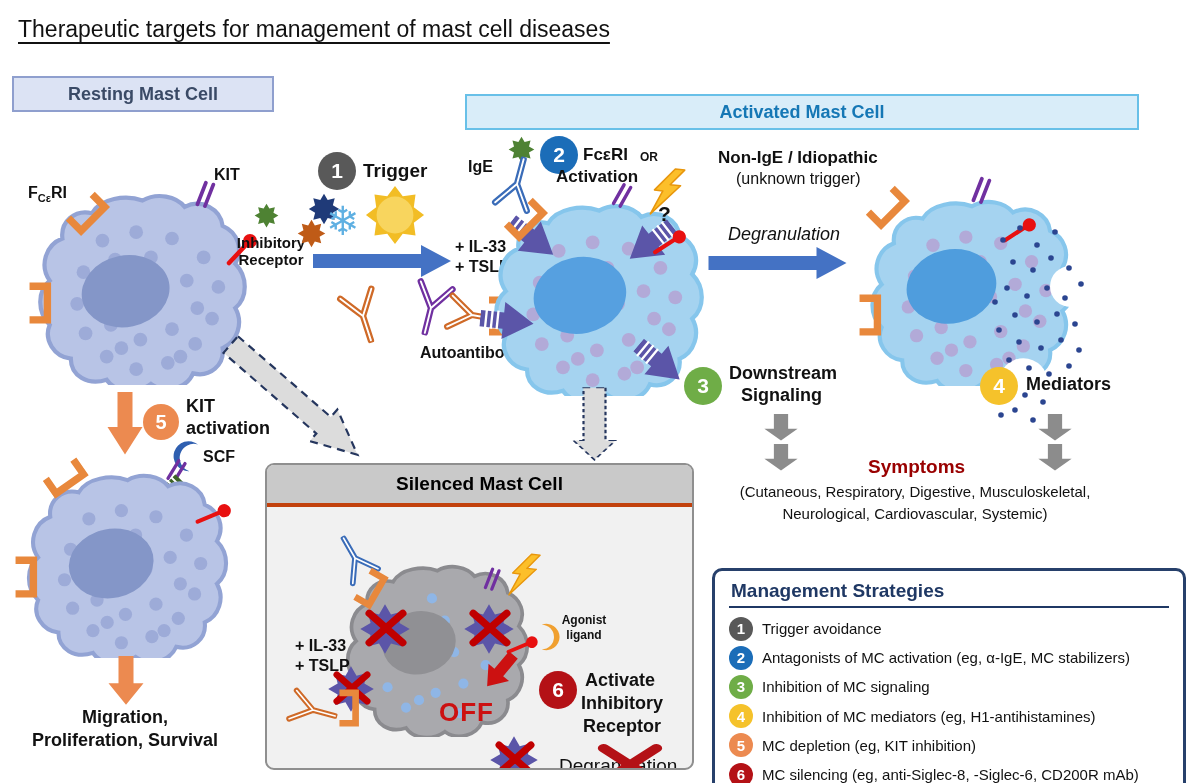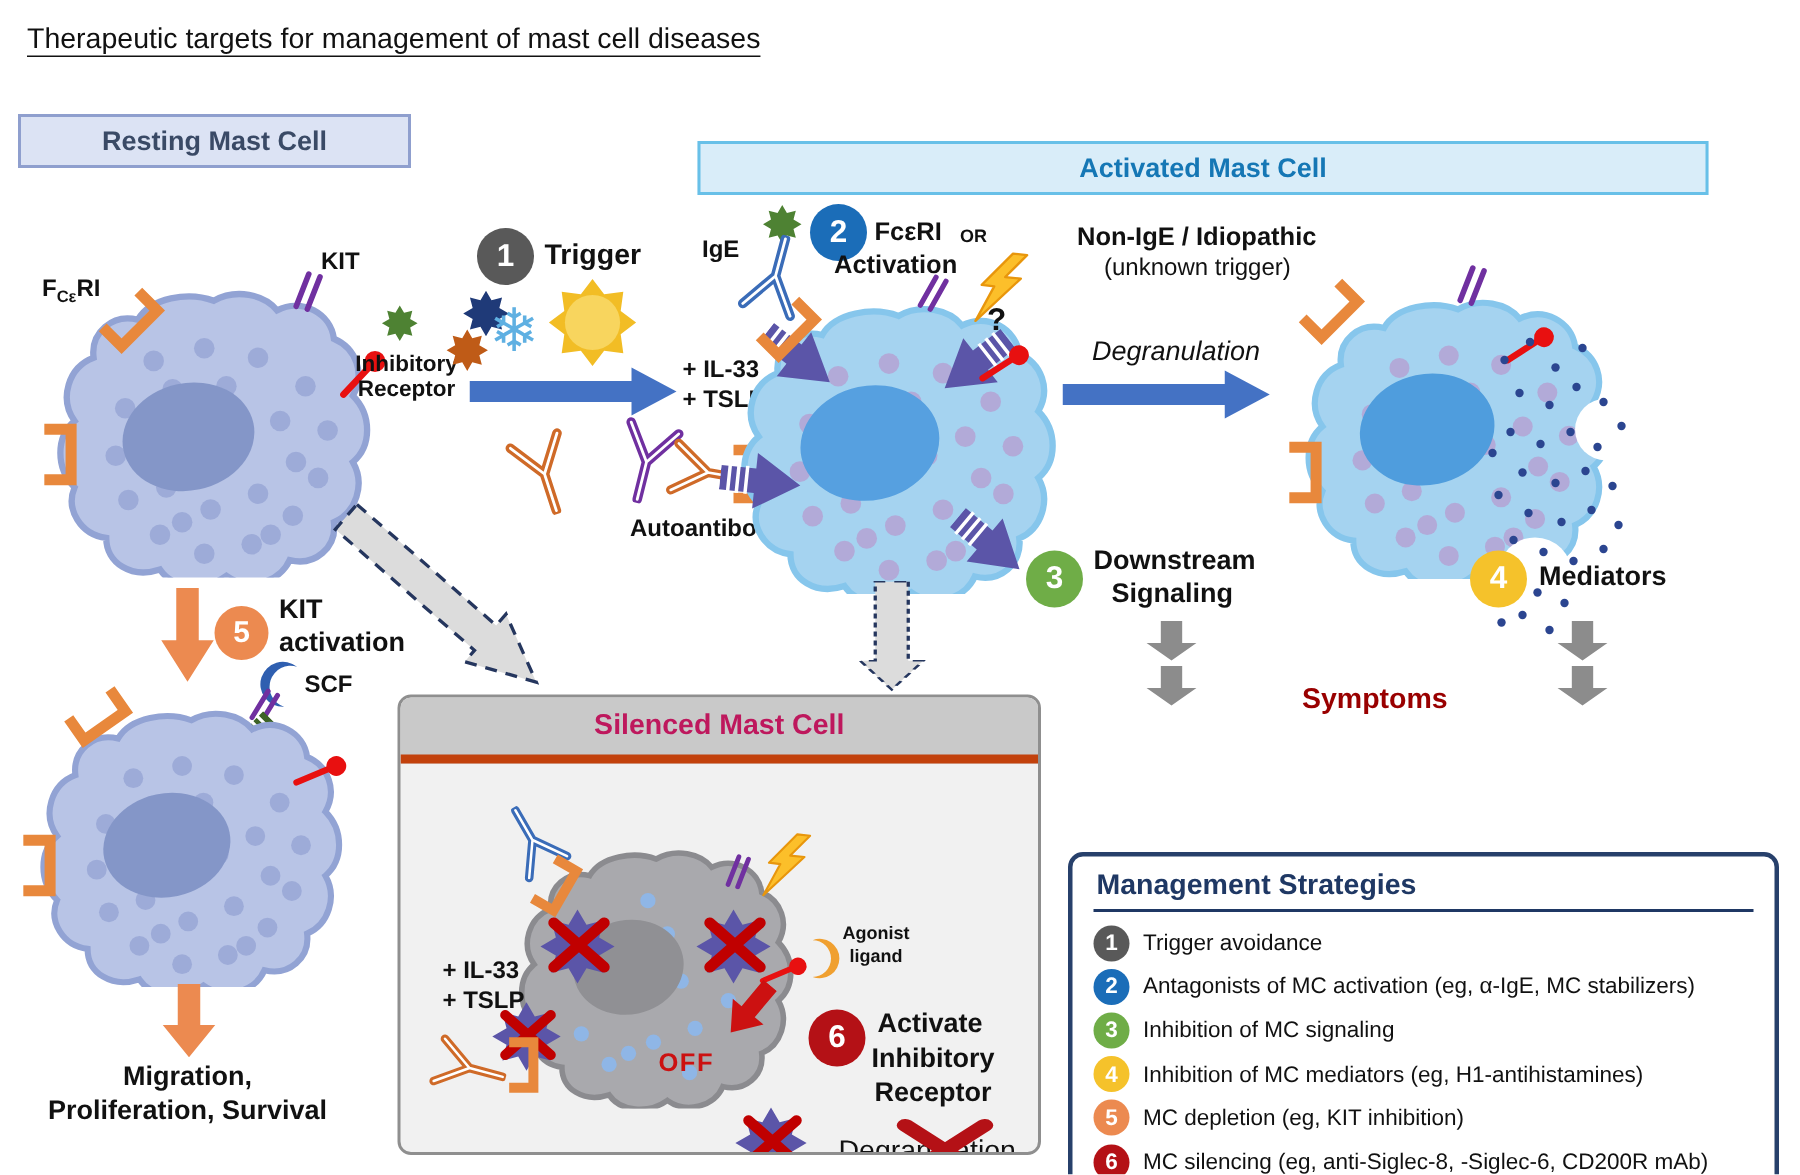--- a/index.html
+++ b/index.html
@@ -1,36 +1,36 @@
 <!DOCTYPE html>
 <html><head>
 <meta charset="utf-8">
 <style>
   html,body{margin:0;padding:0;background:#fff;}
   #fig{position:relative;width:1200px;height:783px;background:#fff;overflow:hidden;
        font-family:"Liberation Sans","DejaVu Sans",sans-serif;color:#111;}
   .abs{position:absolute;}
   .b{font-weight:bold;}
   .ctr{text-align:center;}
-  .title{font-size:19px;text-decoration:underline;text-underline-offset:5px;color:#111;}
+  .title{font-size:23px;text-decoration:underline;text-underline-offset:5px;color:#111;}
   .panel{display:flex;align-items:center;justify-content:center;font-size:18px;font-weight:bold;}
   .panel.resting{background:#dce3f4;border:2px solid #8f9fce;color:#3a4a66;}
   .panel.activated{background:#d9edf9;border:2px solid #68c0e8;color:#1577b5;margin-top:18px;}
   .cnum{border-radius:50%;color:#fff;font-weight:bold;display:flex;align-items:center;justify-content:center;}
   .lbl{white-space:nowrap;}
   .ital{font-style:italic;}
   .silbox{border:2.5px solid #8f8f8f;border-radius:9px;background:#f1f1f1;overflow:hidden;}
-  .silhdr{height:38px;background:#c9c9c9;border-bottom:6px solid #c2410c;display:flex;align-items:center;justify-content:center;font-size:19px;font-weight:bold;color:#be185d;}
+  .silhdr{height:38px;background:#c9c9c9;border-bottom:4px solid #c2410c;display:flex;align-items:center;justify-content:center;font-size:19px;font-weight:bold;color:#000000;}
   .mgmt{border:3px solid #27406b;border-radius:10px;background:#fff;}
   .mgmt-title{font-size:19px;font-weight:bold;color:#1f3864;padding:9px 16px 4px 16px;}
   .mgmt-rule{border-bottom:2.5px solid #1f3864;margin:0 14px 6px 14px;}
   .mgmt-row{display:flex;align-items:center;gap:9px;padding:2.6px 0 2.6px 14px;}
   .mgmt-row .cnum{width:24px;height:24px;font-size:15px;flex:0 0 24px;}
   .mgmt-row .txt{font-size:15px;color:#111;white-space:nowrap;}
-  .off{color:#cc1111;font-weight:bold;font-size:17px;letter-spacing:1px;}
+  .off{color:#cc1111;font-weight:bold;font-size:26px;letter-spacing:1px;}
   .snow{color:#5fb0e2;}
   svg{display:block;}
 </style>
 </head>
 <body>
 
 <div id="fig">
 
   <svg width="0" height="0" style="position:absolute" aria-hidden="true">
     <defs>
@@ -292,20 +292,24 @@
       <use href="#arrow-d"></use>
     </svg>
   <svg class="abs" style="left:1036px;top:414px;color:#8c8c8c" width="38" height="27" viewBox="0 0 32 44" preserveAspectRatio="none">
       <use href="#arrow-d"></use>
     </svg>
   <svg class="abs" style="left:1036px;top:444px;color:#8c8c8c" width="38" height="27" viewBox="0 0 32 44" preserveAspectRatio="none">
       <use href="#arrow-d"></use>
     </svg>
 
   <div class="abs b lbl" style="left: 868px; top: 456px; font-size: 19px; color: rgb(153, 0, 0);">Symptoms</div>
+  <div class="abs ctr" style="left:700px;top:481px;width:430px;font-size:15px;line-height:1.45">
+    <div>(Cutaneous, Respiratory, Digestive, Musculoskeletal,</div>
+    <div>Neurological, Cardiovascular, Systemic)</div>
+  </div>
 
   <svg class="abs" style="left:207px;top:376px;transform:rotate(41deg)" width="175" height="48" viewBox="0 0 175 48">
       <use href="#dasharrow"></use>
     </svg>
   <svg class="abs" style="left:557px;top:400px;transform:rotate(90deg)" width="75" height="48" viewBox="0 0 175 48" preserveAspectRatio="none">
       <use href="#dasharrow"></use>
     </svg>
 
   <svg class="abs" style="left:105px;top:392px;color:#ec8a50" width="40" height="64" viewBox="0 0 32 44" preserveAspectRatio="none">
       <use href="#arrow-d"></use>

